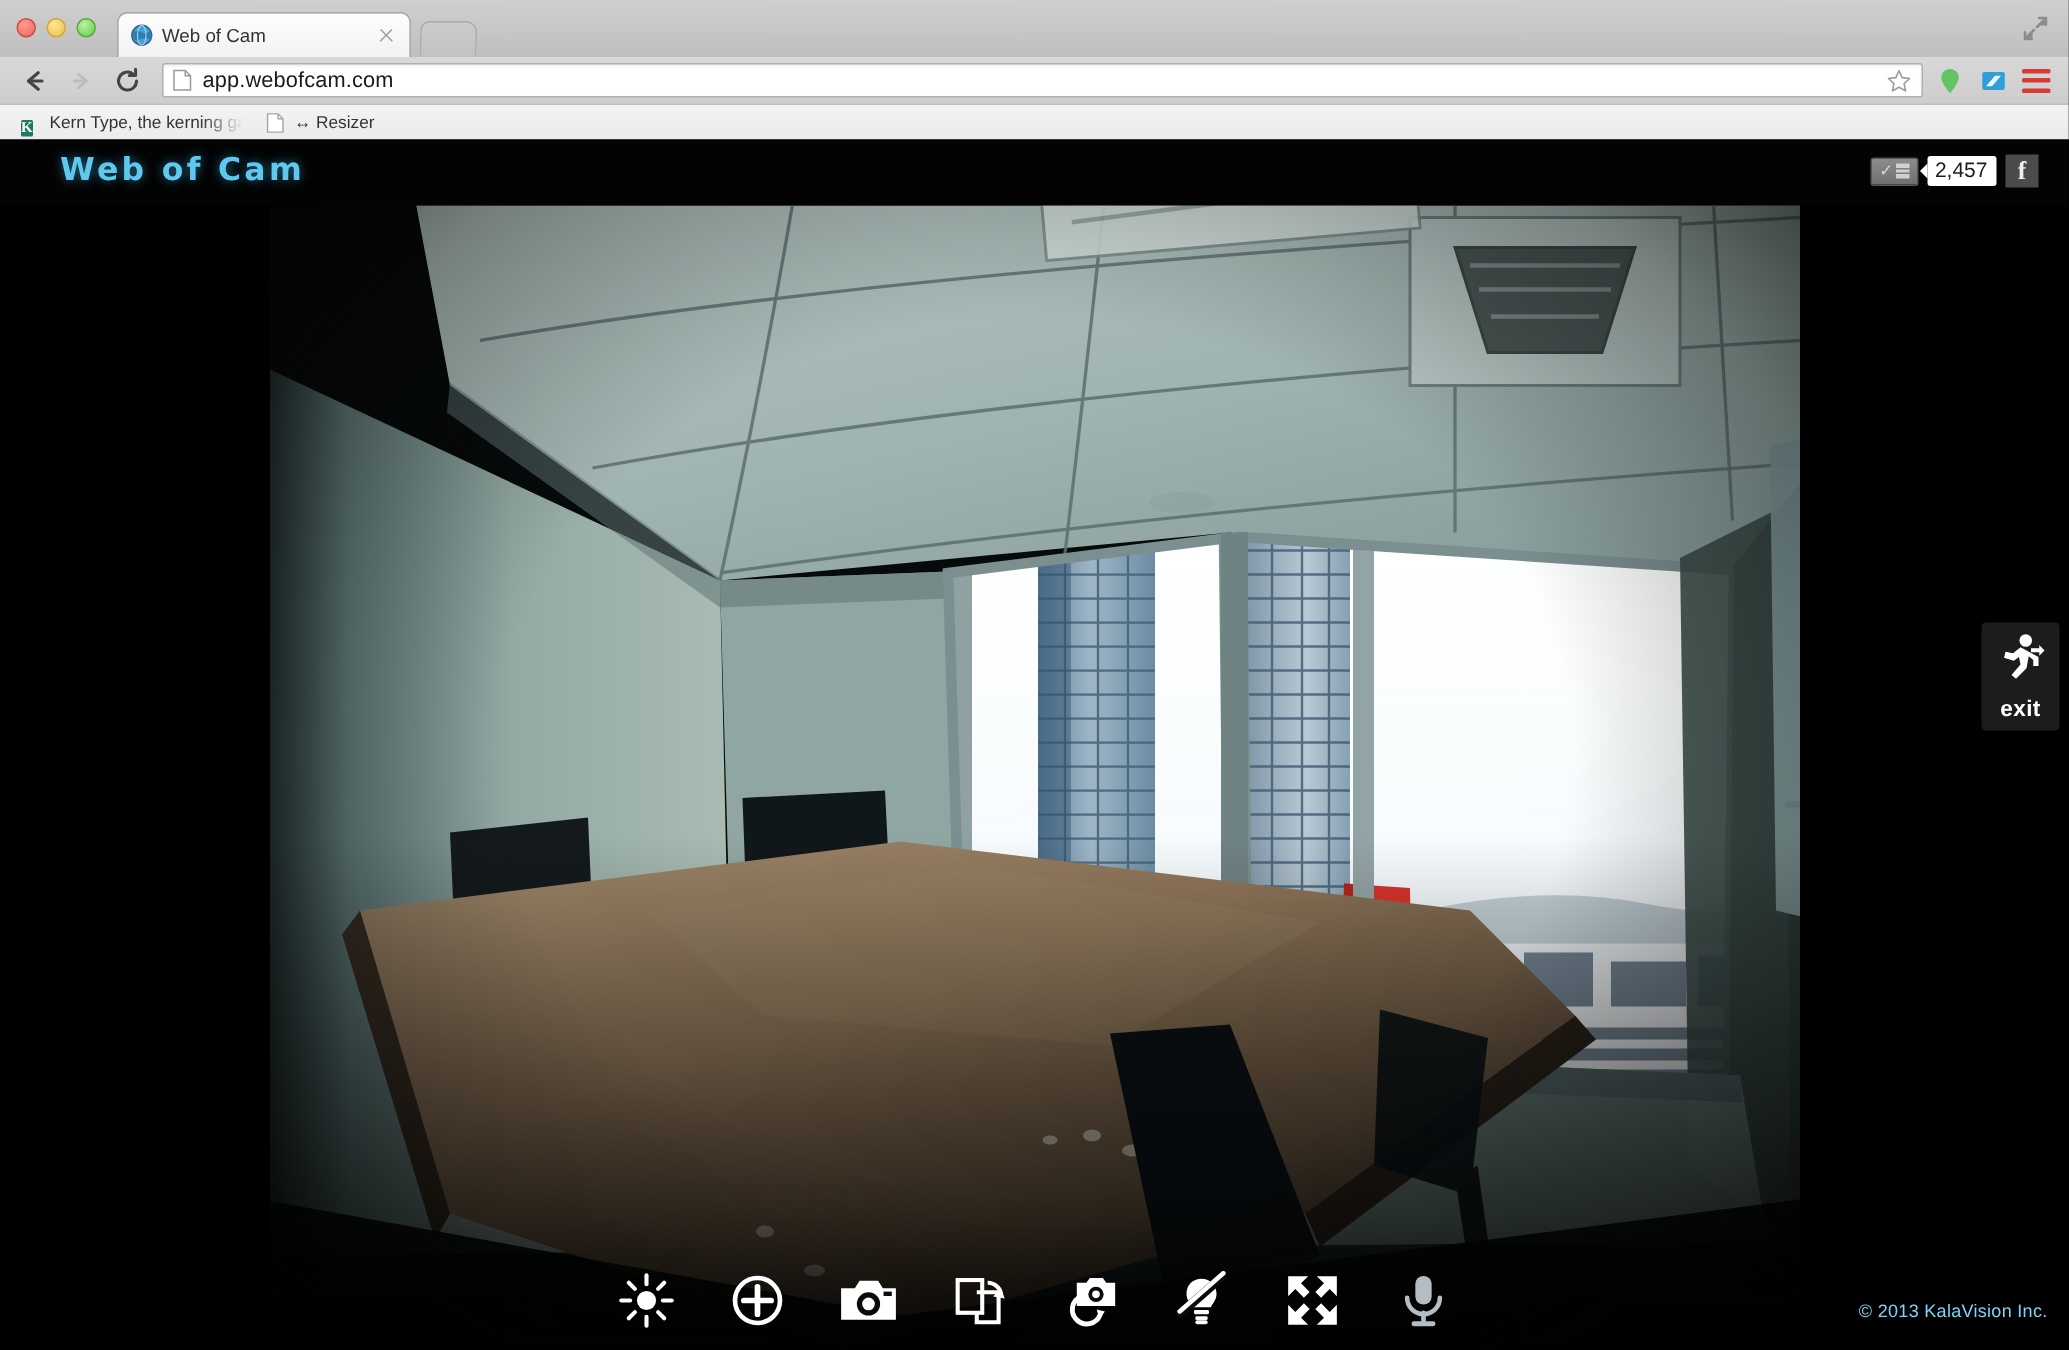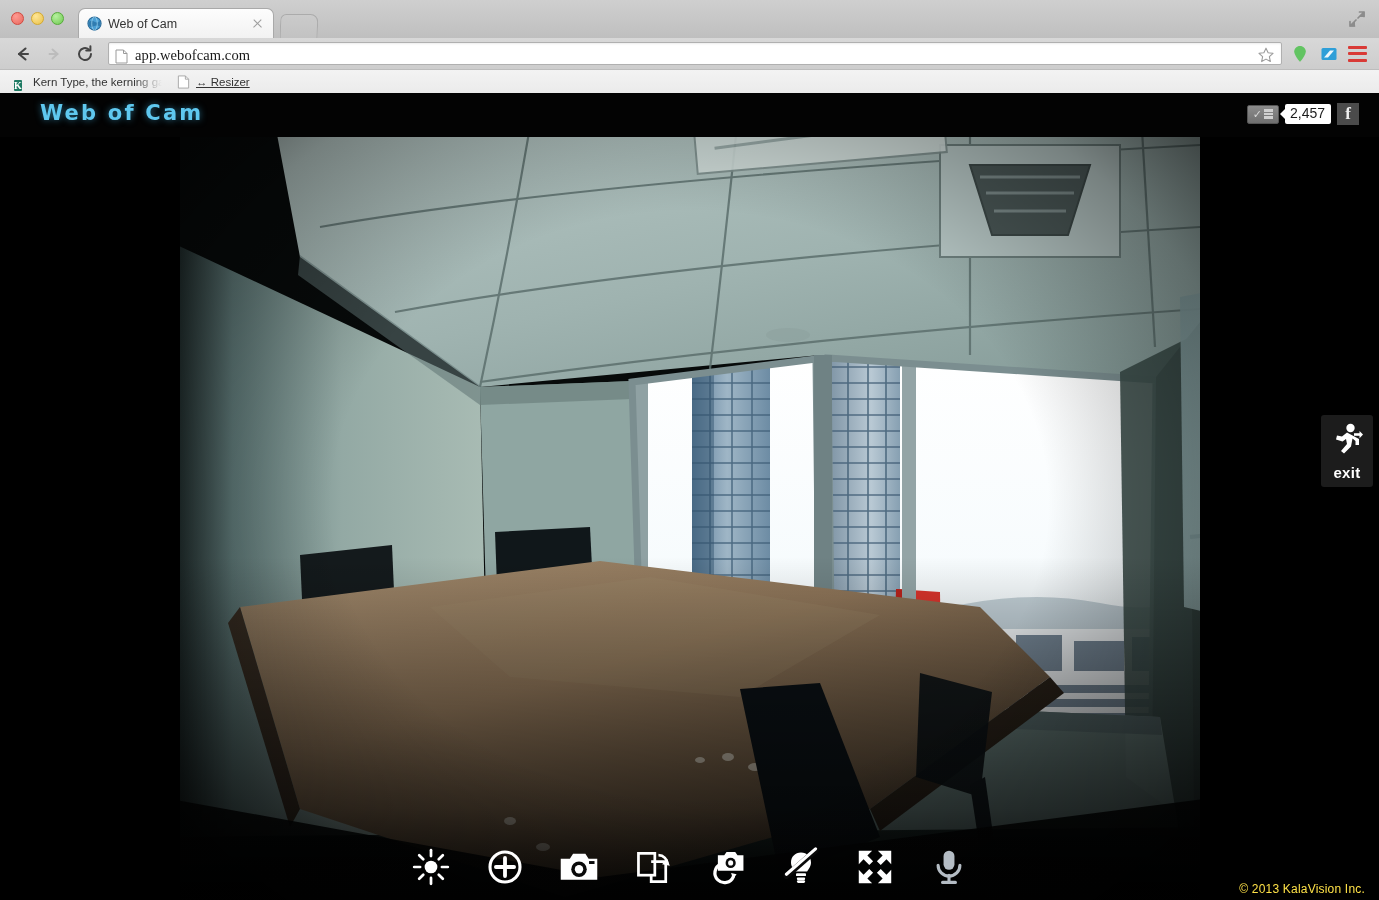--- a/index.html
+++ b/index.html
@@ -68,23 +68,22 @@
     display:flex; align-items:center;
   }
   .navbtn {
     width:26px; height:26px; margin-left:5px;
     display:flex; align-items:center; justify-content:center;
   }
   .navbtn:first-child { margin-left:10px; }
   .omnibox {
     flex:1; height:23px; margin:0 8px 0 10px;
     background:#fff; border:1px solid #b0b0b0; border-radius:2px;
-    display:flex; align-items:flex-end; padding:0 6px;
+    display:flex; align-items:center; padding:0 6px;
     box-shadow:inset 0 1px 2px rgba(0,0,0,.08);
-    font-family:Liberation Serif, serif;
   }
   .omnibox .pageicon { width:13px; height:15px; flex:0 0 13px; margin-right:7px; }
   .omnibox .url { font-size:14.5px; color:#1a1a1a; letter-spacing:.1px; }
   .omnibox .star { width:18px; height:18px; margin-left:auto; }
   .exticons { display:flex; align-items:center; gap:9px; padding-right:12px; }
   .exticon { width:20px; height:20px; display:block; }
   .menuicon { width:19px; height:16px; display:flex; flex-direction:column; justify-content:space-between; }
   .menuicon i { display:block; height:3px; background:#d93a36; border-radius:1px; }
 
   
@@ -94,21 +93,21 @@
     border-top:1px solid #bdbdbd;
     display:flex; align-items:center; padding-left:8px; gap:3px;
   }
   .bm { display:flex; align-items:center; height:20px; padding:0 6px; max-width:160px; }
   .bm .bmicon { width:14px; height:14px; flex:0 0 14px; margin-right:5px; }
   .bm .bmlabel {
     font-size:11.5px; color:#333; white-space:nowrap; overflow:hidden;
     -webkit-mask-image:linear-gradient(to right,#000 78%,transparent 100%);
             mask-image:linear-gradient(to right,#000 78%,transparent 100%);
   }
-  .bm.bm2 .bmlabel { mask-image:none;text-decoration:underline; -webkit-mask-image:none; }
+  .bm.bm2 .bmlabel { mask-image:none; -webkit-mask-image:none; }
   .ktile {
     width:14px; height:14px; background:#1f7a63; color:#fff;
     font-size:10px; font-weight:bold; line-height:14px; text-align:center;
     font-family:"Liberation Serif", serif; border-radius:1px;
   }
 
   
   #app {
     position:absolute; left:0; top:93px; width:1379px; height:807px;
     background:#000; overflow:hidden;
@@ -183,22 +182,22 @@
     position:absolute; right:6px; top:322px; width:52px; height:72px;
     background:#1c1c1c; border-radius:3px;
     display:flex; flex-direction:column; align-items:center; justify-content:center; gap:4px;
   }
   .exitbtn .exitlabel {
     color:#fff; font-size:15px; font-weight:bold; letter-spacing:.3px;
   }
 
   
   .copyright {
-    position:absolute; right:14px; bottom:4px;
-    color:#fde047; font-size:12px; letter-spacing:.2px;
+    position:absolute; right:14px; bottom:19px;
+    color:#7dd3fc; font-size:12px; letter-spacing:.2px;
   }
 </style>
 </head>
 <body>
 
 <div id="browser">
 
   <div class="tabstrip">
 
     <div class="winbtns">

